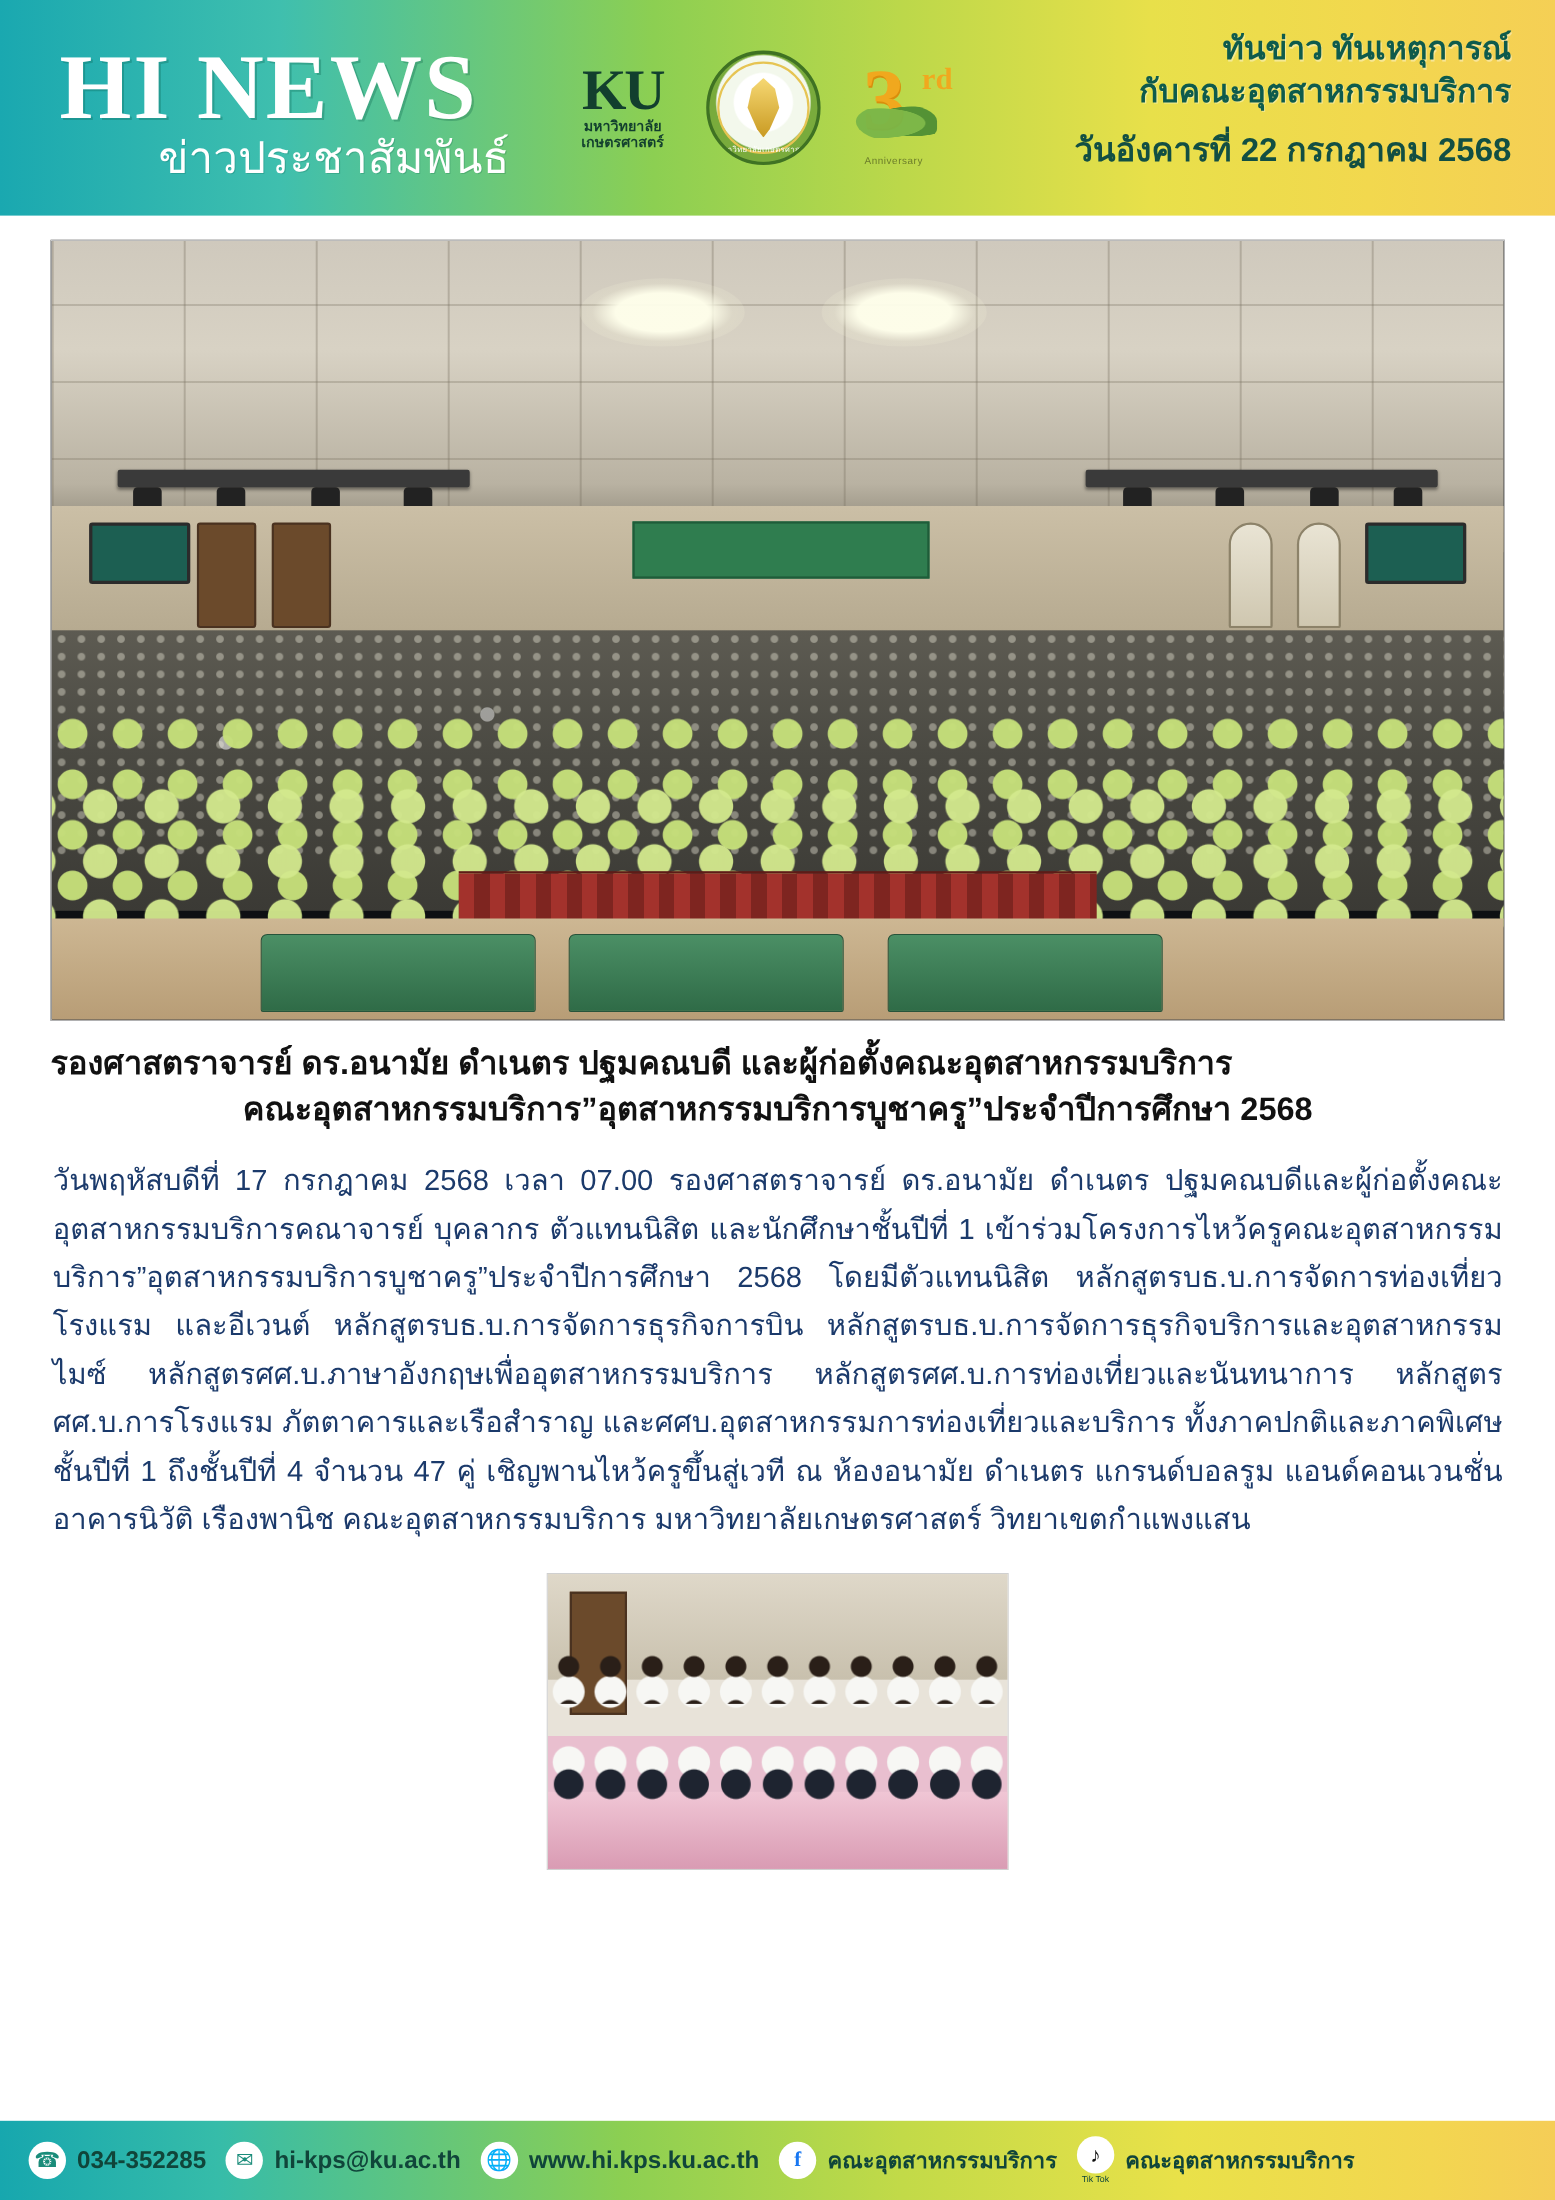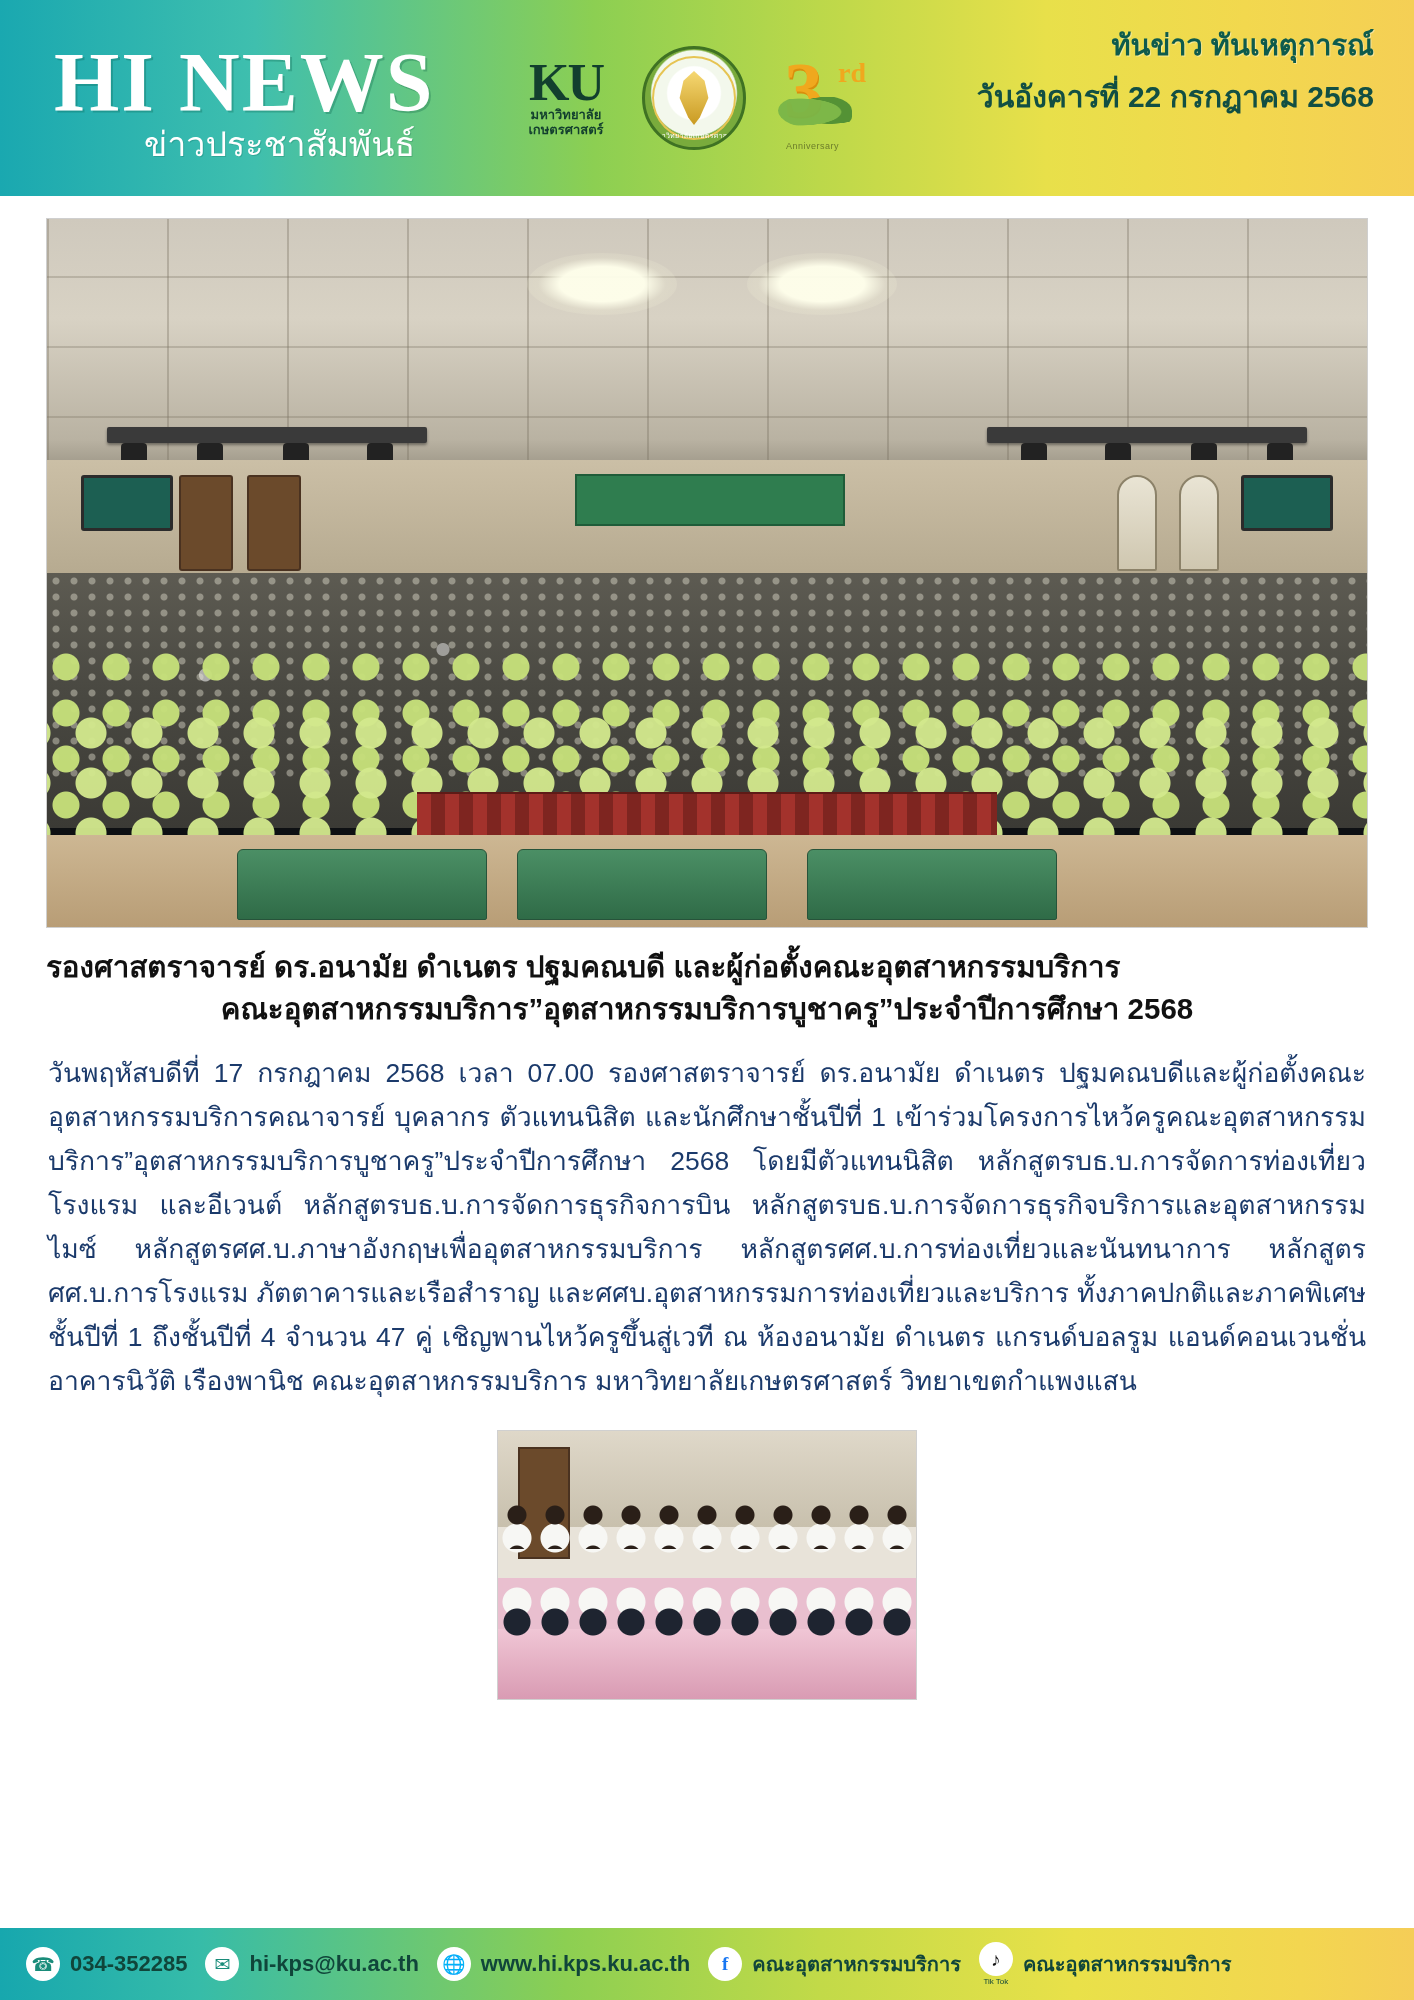--- a/index.html
+++ b/index.html
@@ -38,21 +38,21 @@
     font-weight: bold;
     font-size: 84px;
     color: #ffffff;
     letter-spacing: 2px;
     text-shadow: 2px 2px 0 rgba(0,80,60,0.25);
     margin: 6px 0 2px 6px;
     display: block;
   }
   .pr-sub {
     display: block;
-    font-size: 34px;
+    font-size: 40px;
     color: #ffffff;
     margin-left: 96px;
     margin-top: 0;
     text-shadow: 1px 1px 0 rgba(0,80,60,0.2);
   }
 
   
   .ku-logo { width: 96px; margin-left: 10px; text-align: center; color: #0b3d2e; }
   .ku-logo .ku-big {
     font-family: "Liberation Serif", serif;
@@ -412,20 +412,21 @@
 
     <div class="anniv">
       <div class="num">3</div>
       <div class="sup">rd</div>
       <div class="leaf"></div>
       <div class="ann-label">Anniversary</div>
     </div>
 
     <div class="header-right">
       <div class="line1">ทันข่าว ทันเหตุการณ์</div>
+      <div class="line2">กับคณะอุตสาหกรรมบริการ</div>
       <div class="date">วันอังคารที่ 22 กรกฎาคม 2568</div>
     </div>
   </div>
 </div>
 
 <div class="hero-wrap">
   <div class="hero">
     <div class="ceiling"></div>
     <div class="ceil-grid"></div>
 

